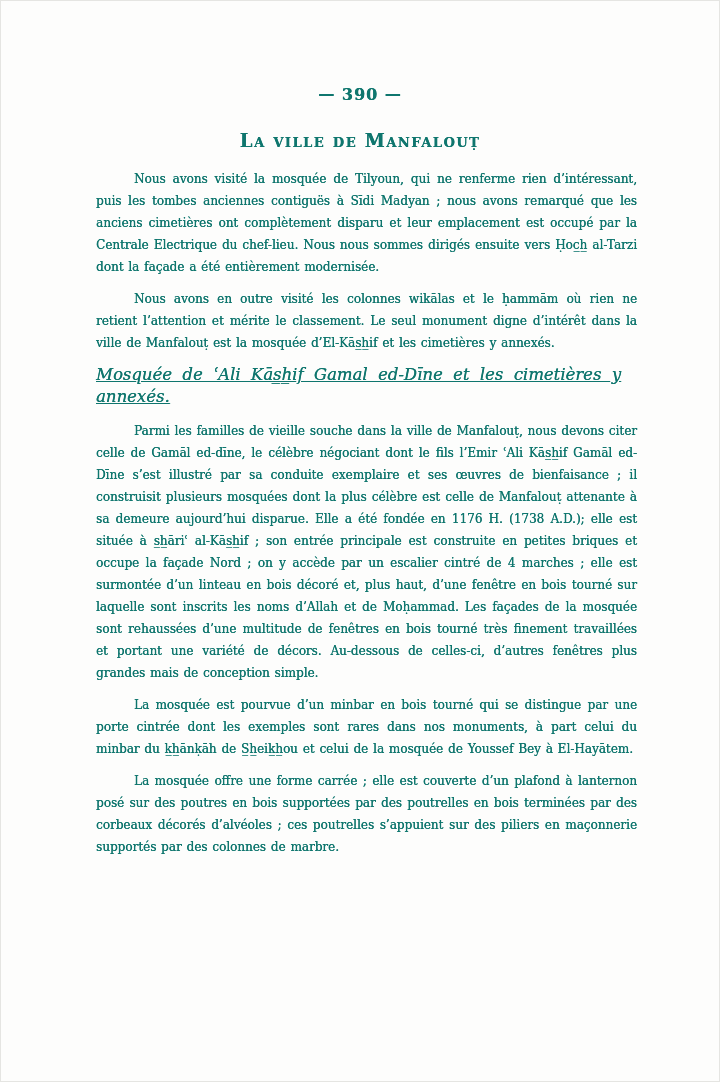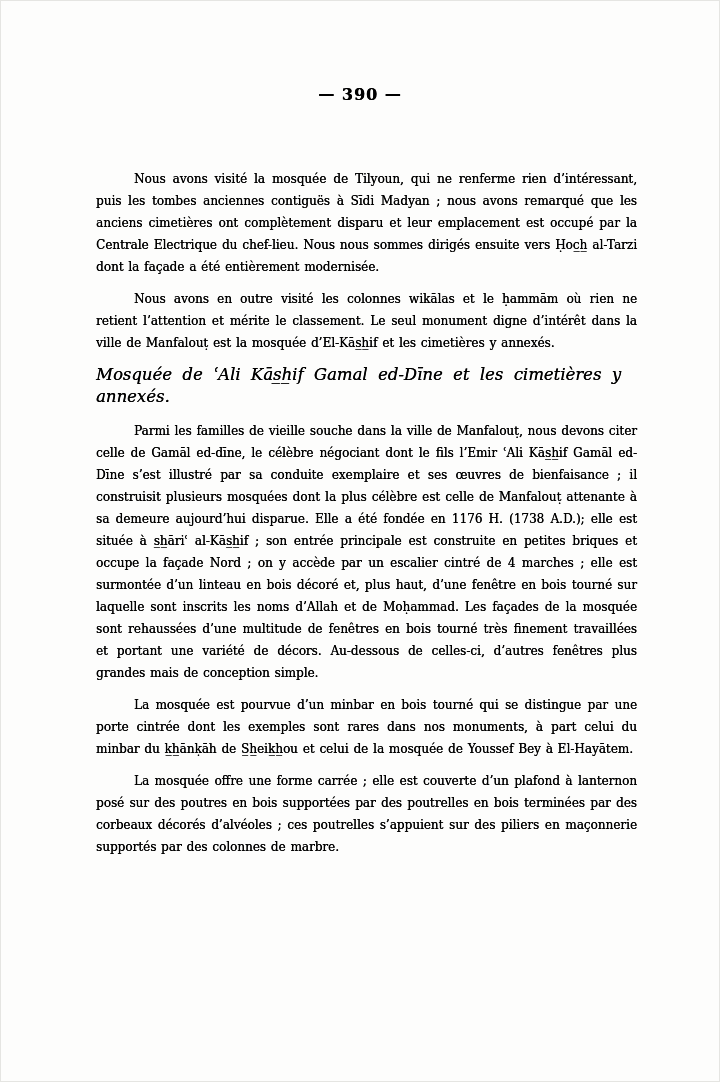--- a/index.html
+++ b/index.html
@@ -9,21 +9,21 @@
   }
   .page {
     position: relative;
     width: 720px;
     height: 1082px;
     box-sizing: border-box;
     background: #fdfdfc;
     border: 1px solid #e5e5e2;
     overflow: hidden;
     font-family: "DejaVu Serif", "Liberation Serif", serif;
-    color: #000000;
+    color: #0f766e;
     text-shadow: 0.25px 0 0 currentColor; 
   }
   .page-number {
     position: absolute;
     top: 84px;
     left: 0;
     width: 100%;
     text-align: center;
     font-size: 16px;
     font-weight: bold;
@@ -55,29 +55,31 @@
     text-indent: 38px;
     word-spacing: 1px;
   }
   .section-heading {
     margin: 2px 16px 12px 0;
     font-size: 16.5px;
     font-weight: normal;
     font-style: italic;
     line-height: 22px;
     text-align: justify;
+    text-decoration: underline;
   }
 </style>
 </head>
 <body>
 
 <div class="page">
 
   <div class="page-number">— 390 —</div>
 
+  <h1 class="chapter-title">La ville de Manfalouṭ</h1>
 
   <div class="text-block">
 
     <p class="para">Nous avons visité la mosquée de Tilyoun, qui ne renferme rien d’intéressant, puis les tombes anciennes contiguës à Sīdi Madyan ; nous avons remarqué que les anciens cimetières ont complètement disparu et leur emplacement est occupé par la Centrale Electrique du chef-lieu. Nous nous sommes dirigés ensuite vers Ḥoc̲h̲ al-Tarzi dont la façade a été entièrement modernisée.</p>
 
     <p class="para">Nous avons en outre visité les colonnes wikālas et le ḥammām où rien ne retient l’attention et mérite le classement. Le seul monument digne d’intérêt dans la ville de Manfalouṭ est la mosquée d’El-Kās̲h̲if et les cimetières y annexés.</p>
 
     <h2 class="section-heading">Mosquée de ʿAli Kās̲h̲if Gamal ed-Dīne et les cimetières y annexés.</h2>
 
     <p class="para">Parmi les familles de vieille souche dans la ville de Manfalouṭ, nous devons citer celle de Gamāl ed-dīne, le célèbre négociant dont le fils l’Emir ʿAli Kās̲h̲if Gamāl ed-Dīne s’est illustré par sa conduite exemplaire et ses œuvres de bienfaisance ; il construisit plusieurs mosquées dont la plus célèbre est celle de Manfalouṭ attenante à sa demeure aujourd’hui disparue. Elle a été fondée en 1176 H. (1738 A.D.); elle est située à s̲h̲āriʿ al-Kās̲h̲if ; son entrée principale est construite en petites briques et occupe la façade Nord ; on y accède par un escalier cintré de 4 marches ; elle est surmontée d’un linteau en bois décoré et, plus haut, d’une fenêtre en bois tourné sur laquelle sont inscrits les noms d’Allah et de Moḥammad. Les façades de la mosquée sont rehaussées d’une multitude de fenêtres en bois tourné très finement travaillées et portant une variété de décors. Au-dessous de celles-ci, d’autres fenêtres plus grandes mais de conception simple.</p>

